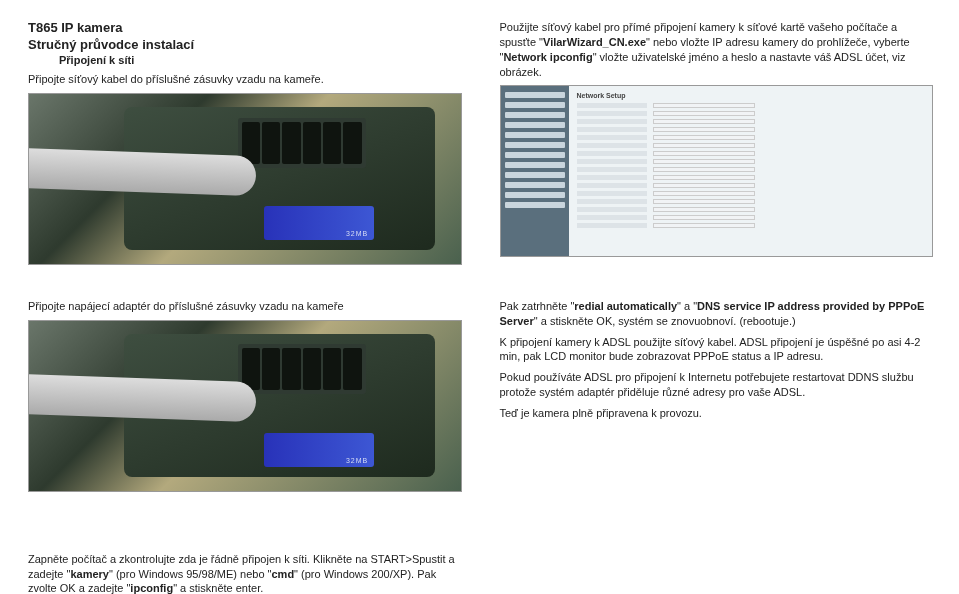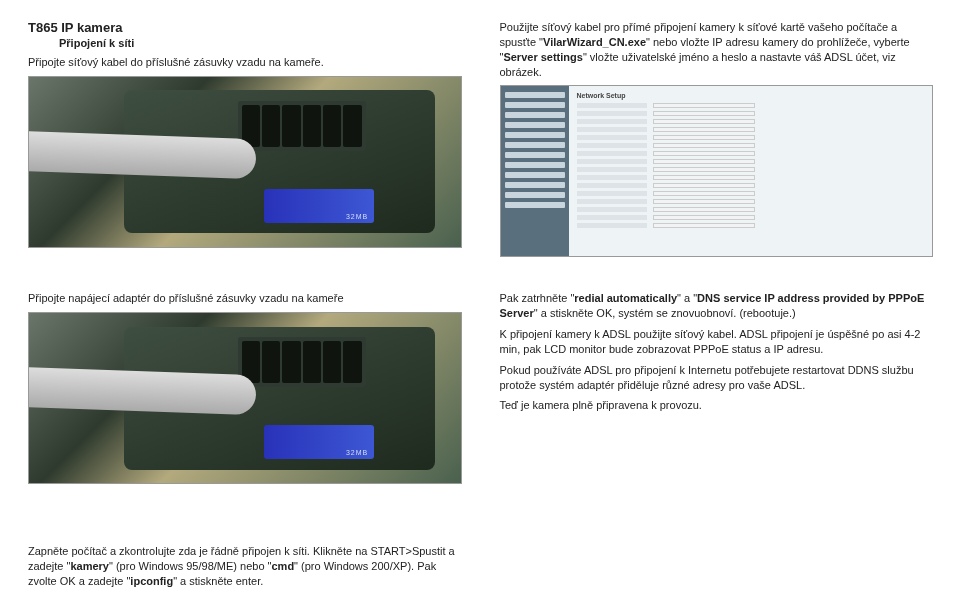--- a/index.html
+++ b/index.html
@@ -158,20 +158,21 @@
   }
   .section-gap { height: 34px; }
   .bottom-section { margin-top: 60px; }
 </style>
 </head>
 <body>
 
 <div class="two-col">
   <div class="left-col">
     <h1>T865 IP kamera</h1>
+    <h2>Stručný průvodce instalací</h2>
     <h3>Připojení k síti</h3>
     <p>Připojte síťový kabel do příslušné zásuvky  vzadu na kameře.</p>
     <div class="img-placeholder cam">
       <div class="cam-inner">
         <div class="cam-body"></div>
         <div class="cam-ports">
           <div class="cam-port-slot"></div>
             <div class="cam-port-slot"></div>
             <div class="cam-port-slot"></div>
             <div class="cam-port-slot"></div>
@@ -180,21 +181,21 @@
         </div>
         <div class="cam-card">
             <span>32MB</span>
           </div>
         <div class="cable"></div>
       </div>
     </div>
   </div>
   <div class="right-col">
     <p>
-      <span>Použijte síťový kabel pro přímé připojení kamery k síťové kartě vašeho počítače a spusťte "</span><span class="bold-inline">VilarWizard_CN.exe</span><span>" nebo vložte IP adresu kamery do prohlížeče, vyberte "</span><span class="bold-inline">Server settings</span><span>" vložte uživatelské jméno a heslo a nastavte váš ADSL účet, viz obrázek.</span>
+      <span>Použijte síťový kabel pro přímé připojení kamery k síťové kartě vašeho počítače a spusťte "</span><span class="bold-inline">VilarWizard_CN.exe</span><span>" nebo vložte IP adresu kamery do prohlížeče, vyberte "</span><span class="bold-inline">Network ipconfig</span><span>" vložte uživatelské jméno a heslo a nastavte váš ADSL účet, viz obrázek.</span>
     </p>
     <div class="img-placeholder netcfg">
       <div class="netcfg-inner">
         <div class="netcfg-side">
           <div class="netcfg-chip"></div>
             <div class="netcfg-chip"></div>
             <div class="netcfg-chip"></div>
             <div class="netcfg-chip"></div>
           <div class="netcfg-chip"></div>
             <div class="netcfg-chip"></div>

